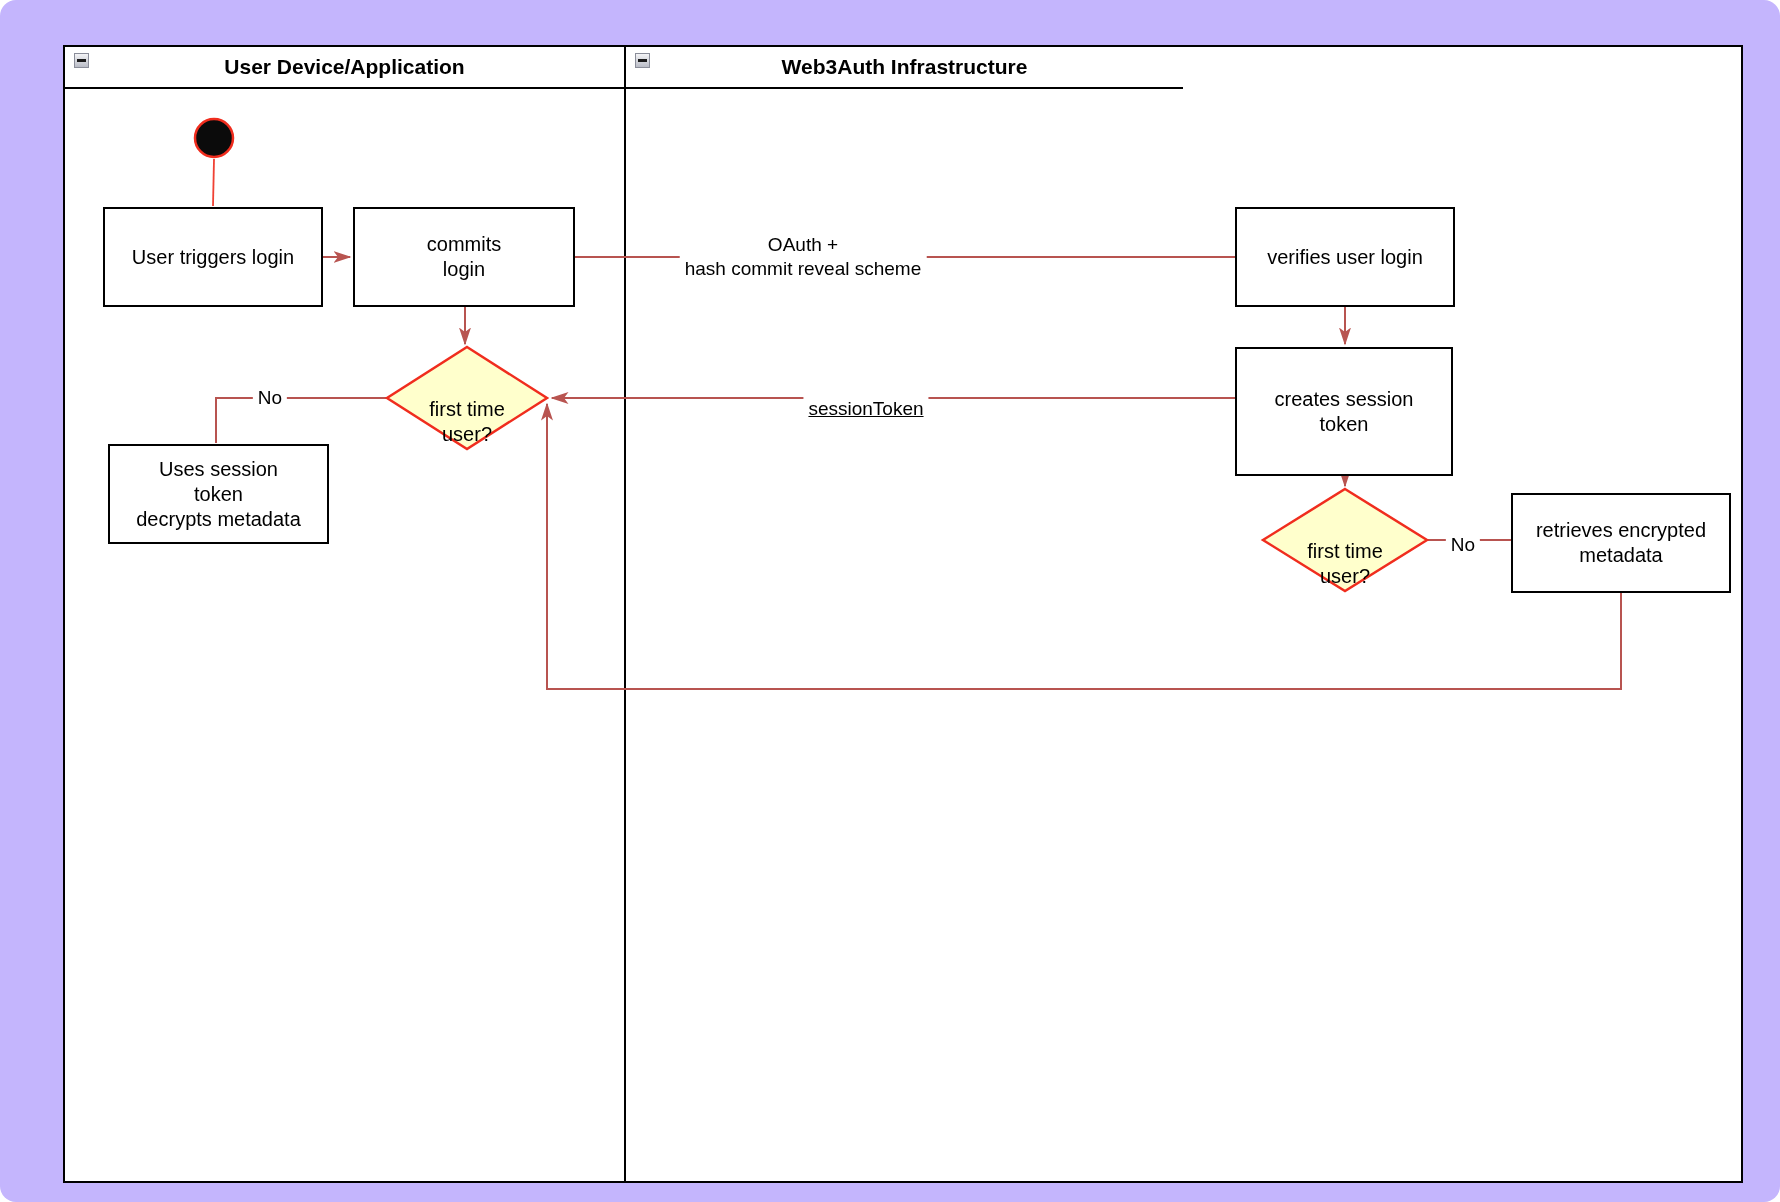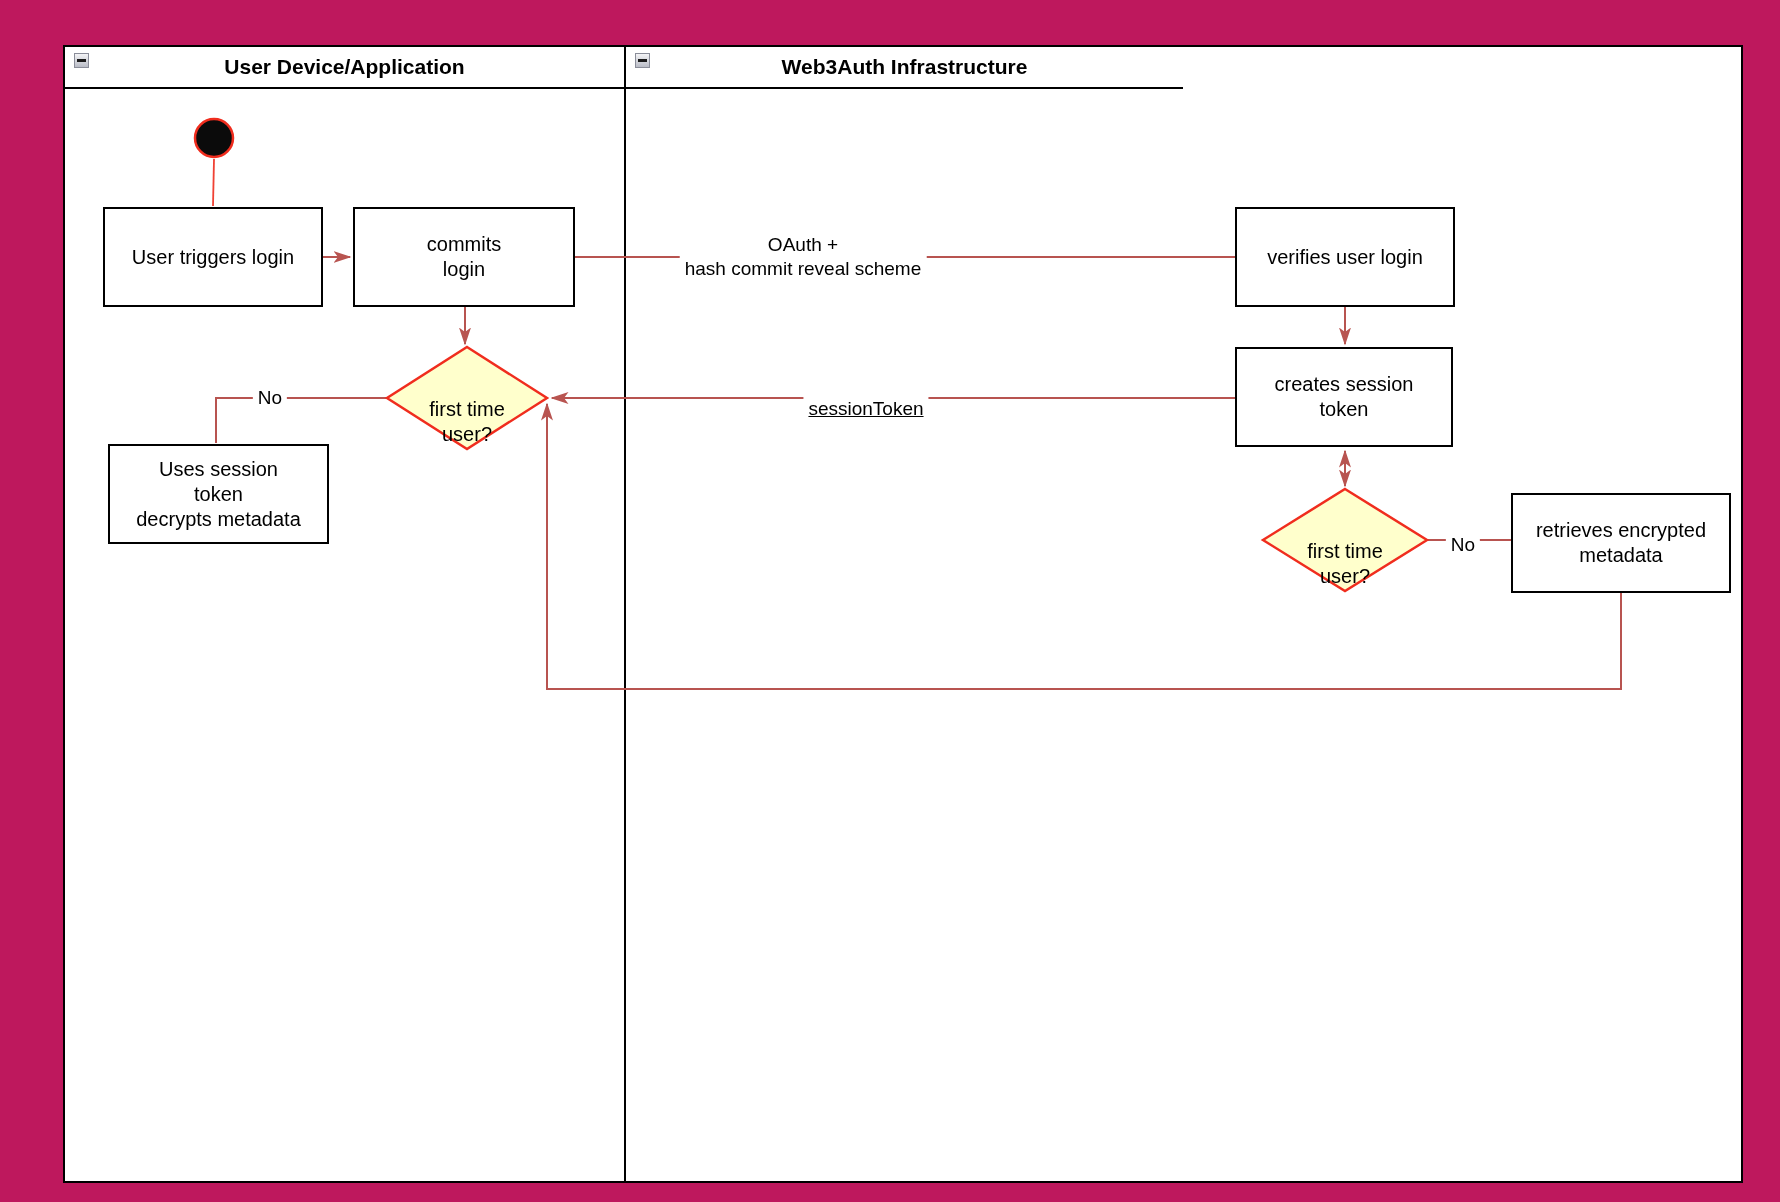--- a/index.html
+++ b/index.html
@@ -1,18 +1,18 @@
 <!DOCTYPE html>
 <html><head>
 <meta charset="utf-8">
 <style>
   html,body{margin:0;padding:0;background:#ffffff;}
   body{width:1780px;height:1202px;overflow:hidden;
        font-family:"Liberation Sans","DejaVu Sans",sans-serif;color:#000;}
-  .canvas{position:relative;width:1780px;height:1202px;background:#be185d;}
+  .canvas{position:relative;width:1780px;height:1202px;background:#c4b5fd;border-radius:16px;}
 
   
   .pool{position:absolute;left:63px;top:45px;width:1680px;height:1138px;
         border:2px solid #000;box-sizing:border-box;display:flex;background:#fff;}
   .lane{position:relative;box-sizing:border-box;height:100%;}
   .lane + .lane{border-left:2px solid #000;}
   .lane-header{position:relative;height:42px;border-bottom:2px solid #000;
         display:flex;align-items:center;justify-content:center;box-sizing:border-box;}
   .lane-title{font-size:21px;font-weight:bold;white-space:nowrap;}
   .collapse-btn{position:absolute;left:9px;top:6px;width:15px;height:15px;
@@ -93,21 +93,21 @@
 
   <div class="node" style="left:353px;top:207px;width:222px;height:100px;">commits
 login</div>
 
   <div class="node" style="left:108px;top:444px;width:221px;height:100px;">Uses session
 token
 decrypts metadata</div>
 
   <div class="node" style="left:1235px;top:207px;width:220px;height:100px;">verifies user login</div>
 
-  <div class="node" style="left:1235px;top:347px;width:218px;height:100px;">creates session
+  <div class="node" style="left:1235px;top:347px;width:218px;height:129px;">creates session
 token</div>
 
   <div class="node" style="left:1511px;top:493px;width:220px;height:100px;">retrieves encrypted
 metadata</div>
 
   <div class="decision-label" style="left:397px;top:368px;width:140px;height:60px;">first time
 user?</div>
 
   <div class="decision-label" style="left:1275px;top:510px;width:140px;height:60px;">first time
 user?</div>

